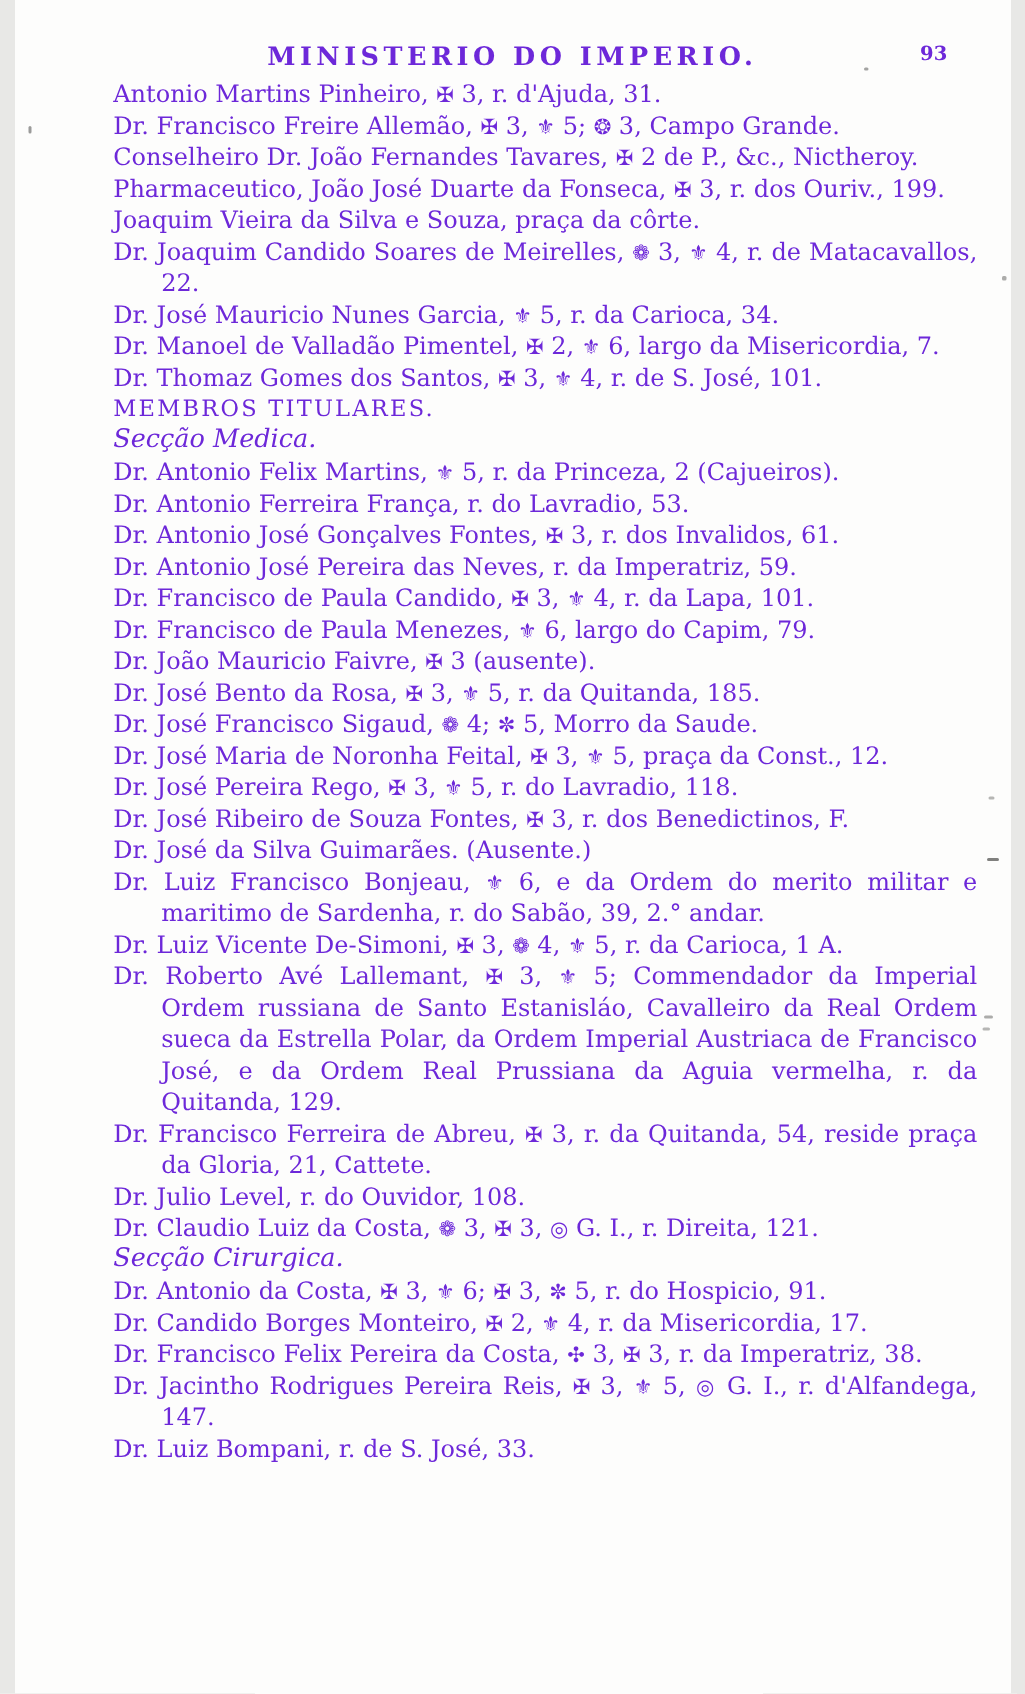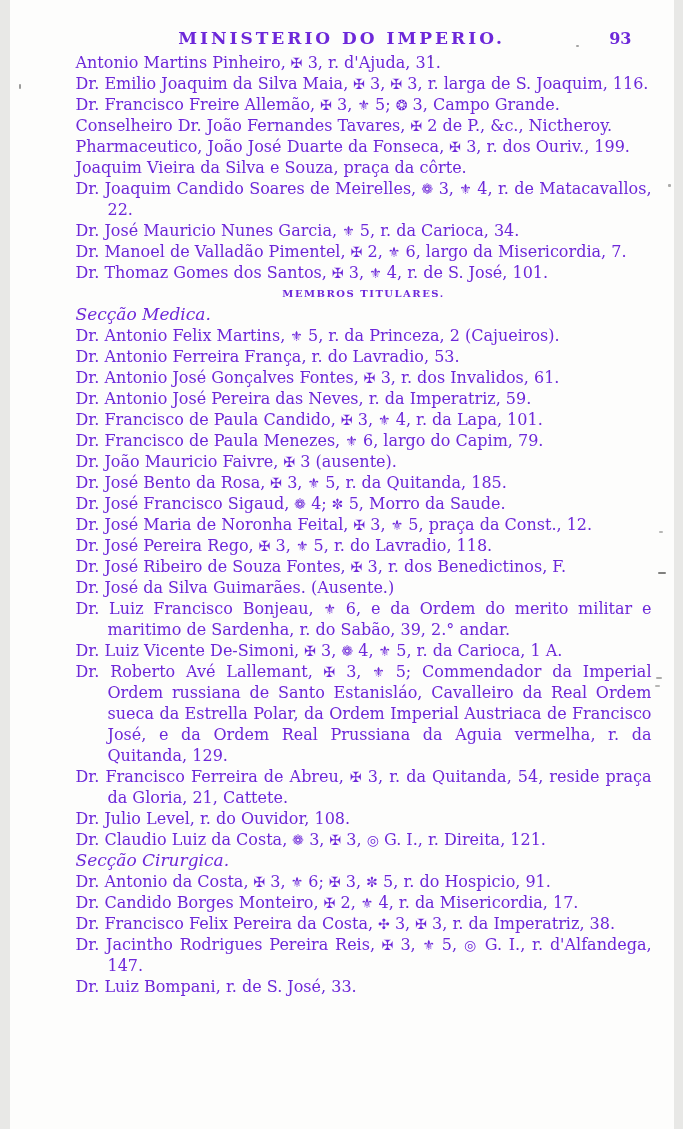--- a/index.html
+++ b/index.html
@@ -28,43 +28,43 @@
     font-weight: bold;
     font-size: 17px;
     letter-spacing: 3px;
     white-space: nowrap;
   }
   .page-number {
     position: absolute;
     right: 42px;
     top: 1px;
     font-weight: bold;
-    font-size: 16px;
+    font-size: 13px;
   }
   .content {
     position: absolute;
     top: 52px;
     left: 66px;
     width: 576px;
   }
   p.entry {
     margin: 0;
     font-size: 16px;
     line-height: 21px;
     text-align: justify;
     text-indent: -32px;
     padding-left: 32px;
   }
   p.sect-caps {
     margin: 0;
-    font-size: 10px;
+    font-size: 15px;
     line-height: 21px;
-    font-weight: bold;
+    font-weight: normal;
     letter-spacing: 1.5px;
-    text-align: center;
+    text-align: left;
     text-indent: 0;
   }
   p.sect-italic {
     margin: 0;
     font-size: 17px;
     line-height: 21px;
     font-style: italic;
     text-align: left;
     text-indent: 0;
   }
@@ -85,21 +85,20 @@
 
 <div class="page">
 
   <div class="header">
     <div class="header-title">MINISTERIO DO IMPERIO.</div>
     <div class="page-number">93</div>
   </div>
 
   <div class="content">
       <p class="entry">Antonio Martins Pinheiro, <span class="medal">✠</span> 3, r. d'Ajuda, 31.</p>
-      <p class="entry">Dr. Emilio Joaquim da Silva Maia, <span class="medal">✠</span> 3, <span class="medal">✠</span> 3, r. larga de S. Joaquim, 116.</p>
       <p class="entry">Dr. Francisco Freire Allemão, <span class="medal">✠</span> 3, <span class="medal">⚜</span> 5; <span class="medal">❂</span> 3, Campo Grande.</p>
       <p class="entry">Conselheiro Dr. João Fernandes Tavares, <span class="medal">✠</span> 2 de P., &amp;c., Nictheroy.</p>
       <p class="entry">Pharmaceutico, João José Duarte da Fonseca, <span class="medal">✠</span> 3, r. dos Ouriv., 199.</p>
       <p class="entry">Joaquim Vieira da Silva e Souza, praça da côrte.</p>
       <p class="entry">Dr. Joaquim Candido Soares de Meirelles, <span class="medal">❁</span> 3, <span class="medal">⚜</span> 4, r. de Matacavallos, 22.</p>
       <p class="entry">Dr. José Mauricio Nunes Garcia, <span class="medal">⚜</span> 5, r. da Carioca, 34.</p>
       <p class="entry">Dr. Manoel de Valladão Pimentel, <span class="medal">✠</span> 2, <span class="medal">⚜</span> 6, largo da Misericordia, 7.</p>
       <p class="entry">Dr. Thomaz Gomes dos Santos, <span class="medal">✠</span> 3, <span class="medal">⚜</span> 4, r. de S. José, 101.</p>
       <p class="sect-caps">MEMBROS TITULARES.</p>
       <p class="sect-italic">Secção Medica.</p>

